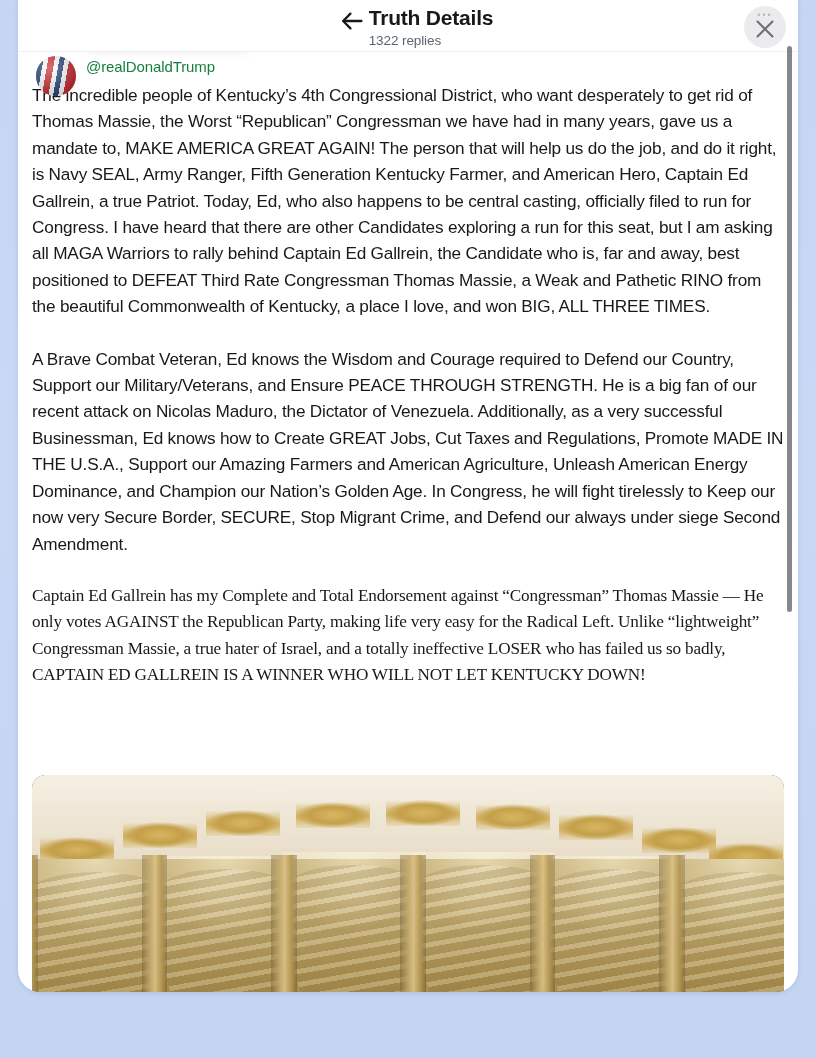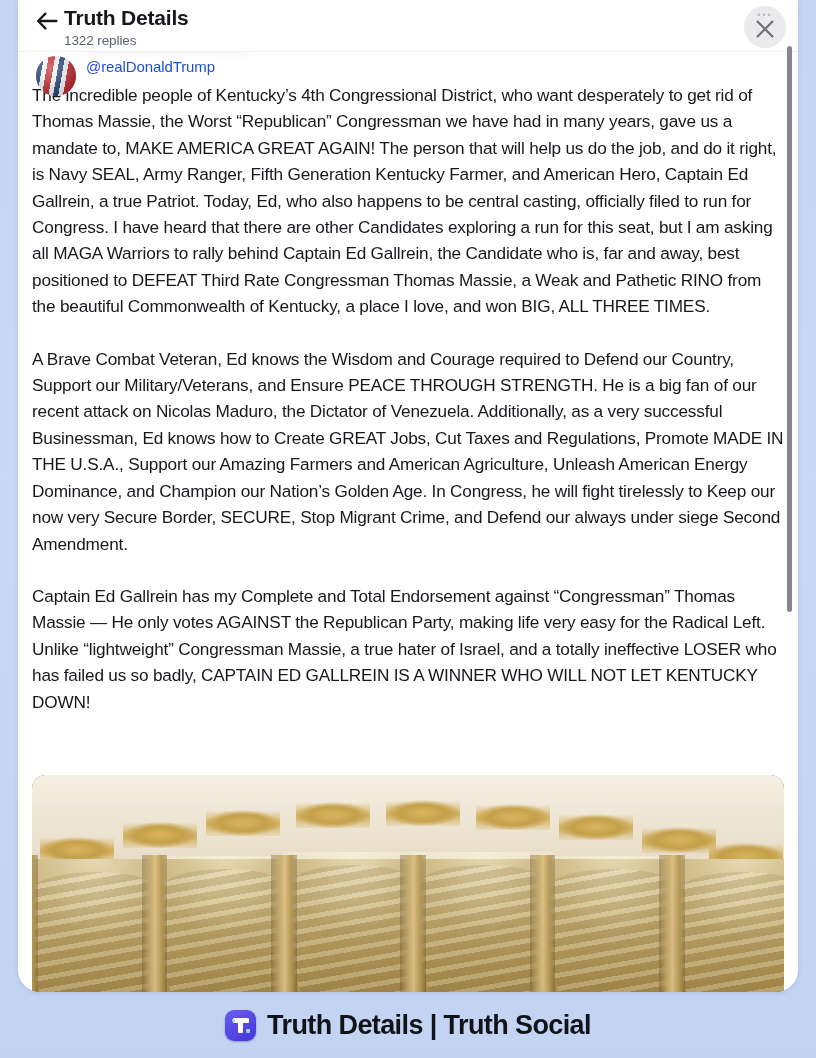--- a/index.html
+++ b/index.html
@@ -48,20 +48,21 @@
     height: 52px;
     background: #ffffff;
     z-index: 20;
     border-bottom: 1px solid #f0f0f2;
   }
 
   .header-inner {
     display: flex;
     align-items: flex-start;
     padding: 4px 0 11px 14px;
+    justify-content: center;
   }
 
   .back-btn {
     width: 30px;
     height: 30px;
     flex: 0 0 30px;
     display: flex;
     align-items: center;
     justify-content: center;
     margin-top: 2px;
@@ -167,21 +168,21 @@
     position: absolute;
     inset: 0;
     background: radial-gradient(circle at 35% 30%, rgba(255,255,255,0.35), rgba(0,0,0,0.22) 85%);
   }
 
   .acct-handle {
     position: absolute;
     left: 68px;
     top: 40px;
     font-size: 15px;
-    color: #1d4ed8;
+    color: #15803d;
     letter-spacing: -0.1px;
   }
 
   
   .post-body {
     position: absolute;
     left: 0;
     top: 82px;
     width: 780px;
     padding: 0 14px;
@@ -190,21 +191,21 @@
 
   .para {
     font-size: 17.2px;
     line-height: 26.4px;
     color: #16181c;
     letter-spacing: -0.17px;
     margin-bottom: 26px;
     text-align: left;
     word-spacing: -0.1px;
   }
-  .para:last-of-type { margin-bottom: 0; }
+  .para:last-of-type { margin-bottom: 0; font-family: Liberation Serif, serif; }
 
   
   .post-photo {
     position: absolute;
     left: 14px;
     top: 775px;
     width: 752px;
     height: 300px;
     border-radius: 14px;
     overflow: hidden;
@@ -507,23 +508,14 @@
         <path d="M3.5 3.5 L18.5 18.5 M18.5 3.5 L3.5 18.5" fill="none" stroke="#6d7075" stroke-width="2.1" stroke-linecap="round"></path>
       </svg>
     </div>
 
     <div class="scrollbar-track">
       <div class="scrollbar-thumb"></div>
     </div>
 
   </div>
 
-  <div class="footer">
-    <div class="footer-logo">
-      <div class="t-bar"></div>
-      <div class="t-stem"></div>
-      <div class="t-dot-l"></div>
-      <div class="t-dot-r"></div>
-    </div>
-    <div class="footer-text">Truth Details | Truth Social</div>
-  </div>
 
 </div>
 
 </body></html>

